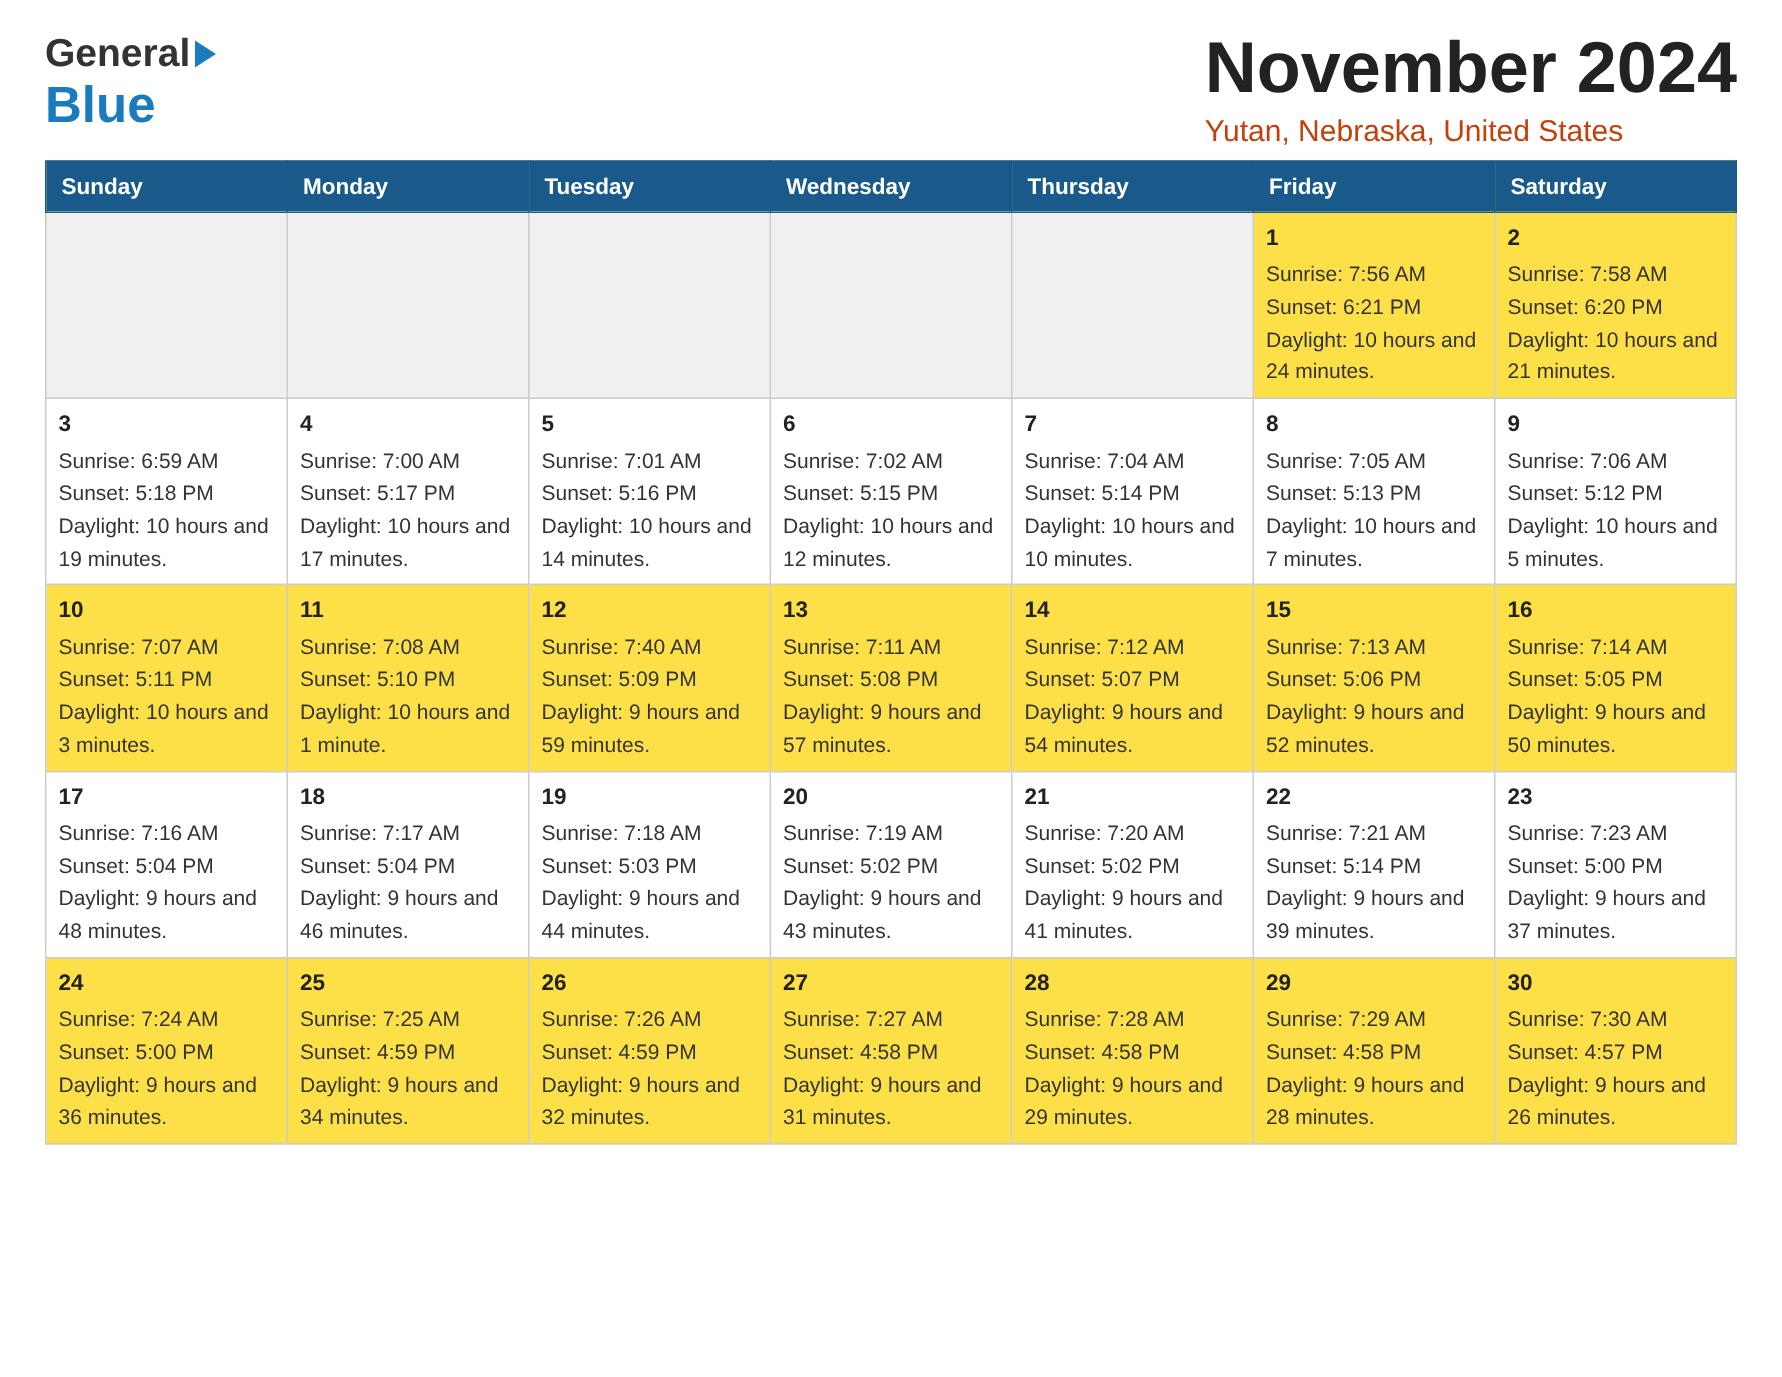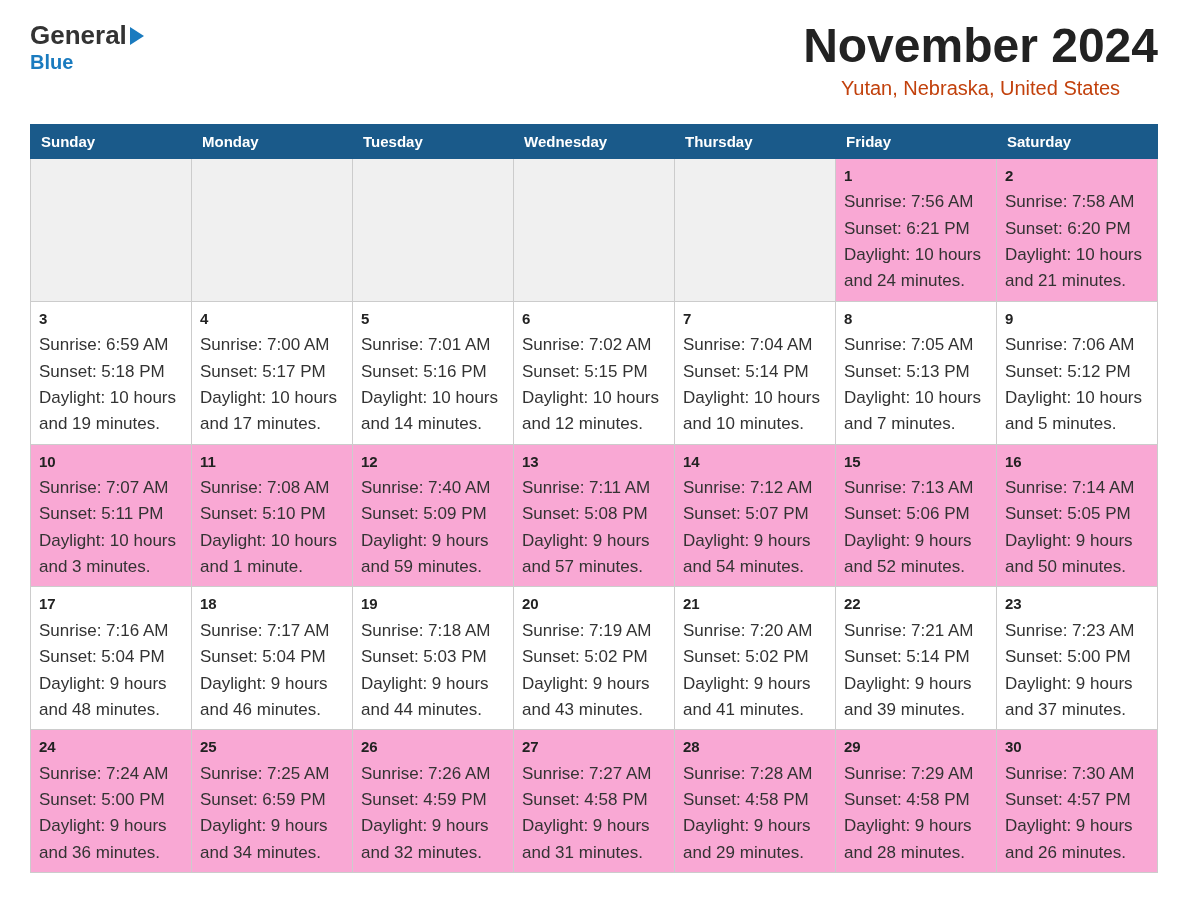--- a/index.html
+++ b/index.html
@@ -6,29 +6,29 @@
     body {
       font-family: Arial, sans-serif;
       background: #fff;
       padding: 20px 30px;
       color: #333;
     }
     .header {
       display: flex;
       justify-content: space-between;
       align-items: flex-start;
-      margin-bottom: 24px;
+      margin-bottom: 7px;
     }
     .logo {
       display: flex;
       flex-direction: column;
       align-items: flex-start;
     }
     .title-block {
-      text-align: center;
+      text-align: left;
     }
     .month-title {
       font-size: 48px;
       font-weight: bold;
       color: #222;
       line-height: 1.1;
     }
     .location {
       font-size: 20px;
       color: #c2410c;
@@ -51,33 +51,33 @@
     .calendar td {
       vertical-align: top;
       padding: 6px 8px;
       border: 1px solid #ccc;
       font-size: 12.5px;
       line-height: 1.5;
       width: 14.28%;
       min-height: 100px;
     }
     .calendar tr {
-      background: #f9a8d4;
+      background: #fde047;
     }
     .calendar tr:nth-child(even) {
       background: #fff;
     }
     .day-number {
       font-size: 15px;
       font-weight: bold;
       color: #222;
       margin-bottom: 2px;
     }
     .day-info {
-      font-size: 17px;
+      font-size: 14px;
       color: #333;
       line-height: 1.55;
     }
     .empty-cell {
       background: #f0f0f0;
     }
     .logo-row {
       display: flex;
       align-items: center;
     }
@@ -90,21 +90,21 @@
       display: inline-block;
       margin-left: 3px;
       width: 0;
       height: 0;
       border-left: 14px solid #1a7bbf;
       border-top: 9px solid transparent;
       border-bottom: 9px solid transparent;
       vertical-align: middle;
     }
     .logo-bottom {
-      font-size: 20px;
+      font-size: 34px;
       font-weight: bold;
       color: #1a7bbf;
     }
   </style>
 </head>
 <body>
 
 <div class="header">
   <div class="logo">
     <div class="logo-row">
@@ -310,21 +310,21 @@
         <td>
           <div class="day-number">24</div>
           <div class="day-info">Sunrise: 7:24 AM
 Sunset: 5:00 PM
 Daylight: 9 hours
 and 36 minutes.</div>
         </td>
         <td>
           <div class="day-number">25</div>
           <div class="day-info">Sunrise: 7:25 AM
-Sunset: 6:59 PM
+Sunset: 4:59 PM
 Daylight: 9 hours
 and 34 minutes.</div>
         </td>
         <td>
           <div class="day-number">26</div>
           <div class="day-info">Sunrise: 7:26 AM
 Sunset: 4:59 PM
 Daylight: 9 hours
 and 32 minutes.</div>
         </td>

